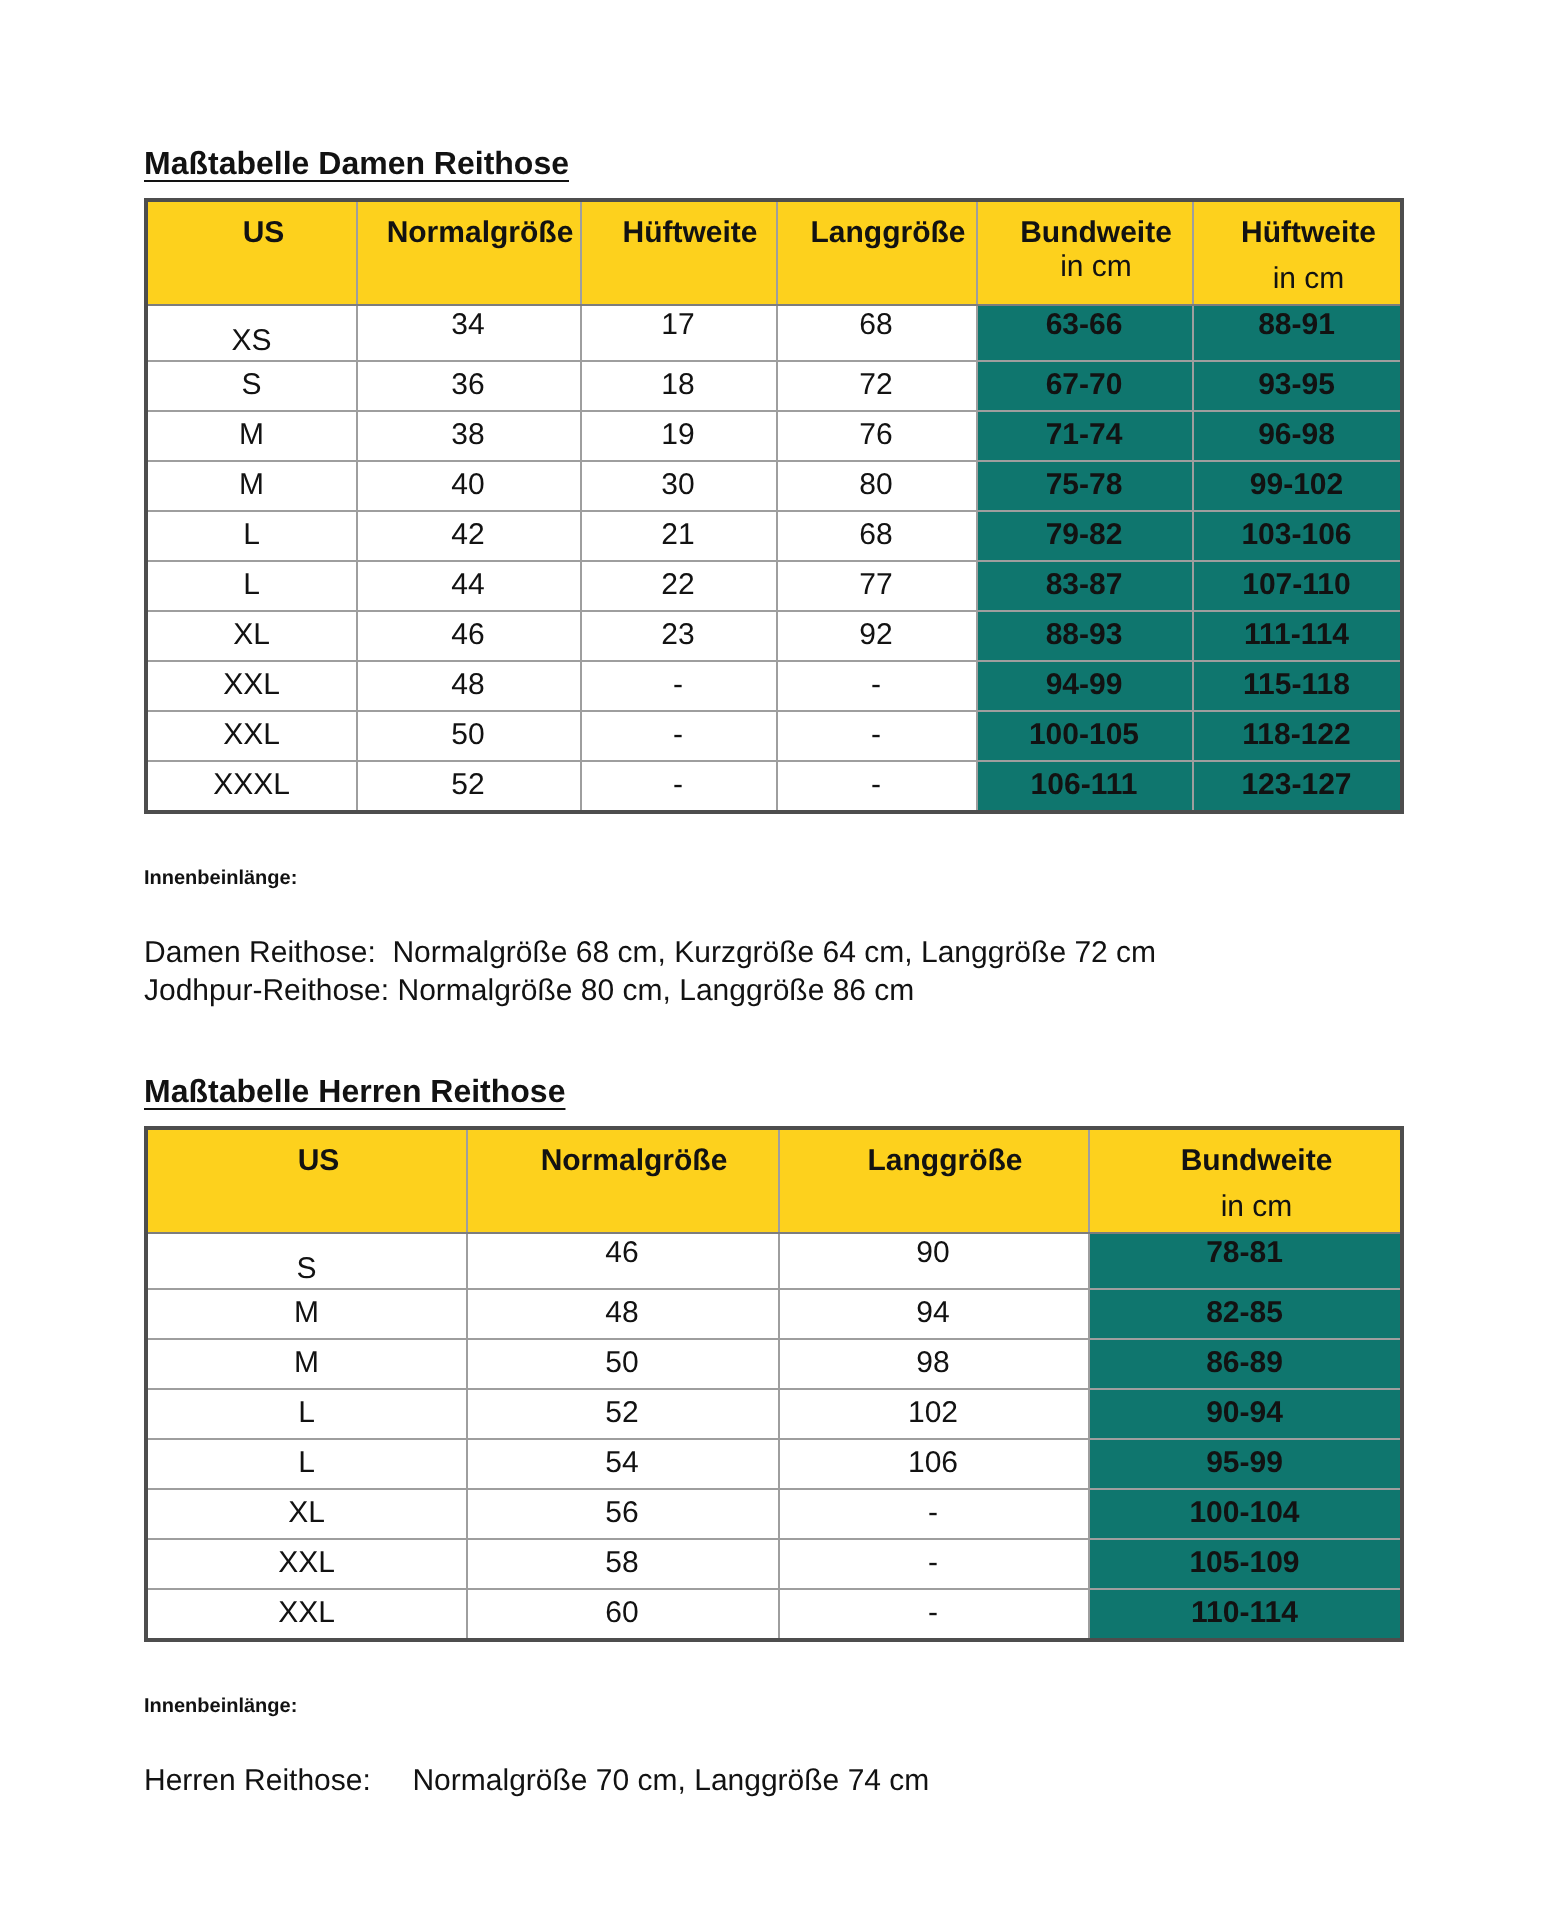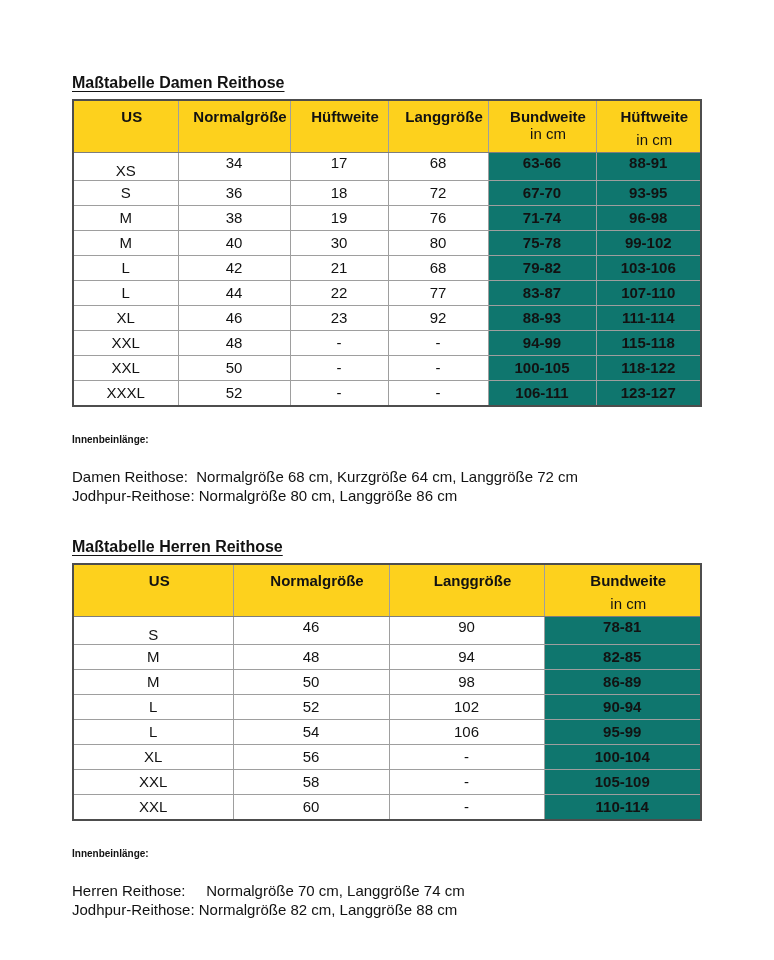--- a/index.html
+++ b/index.html
@@ -294,17 +294,16 @@
             <td>-</td>
             <td class="shaded">110-114</td>
           </tr>
         </tbody>
       </table>
 
     <div class="section-heading">Innenbeinlänge:</div>
 
     <div class="body-lines">
       <div class="body-line">Herren Reithose:     Normalgröße 70 cm, Langgröße 74 cm</div>
-      <div class="body-line">Jodhpur-Reithose: Normalgröße 82 cm, Langgröße 88 cm</div>
     </div>
   </div>
 
 </div>
 
 </body></html>

